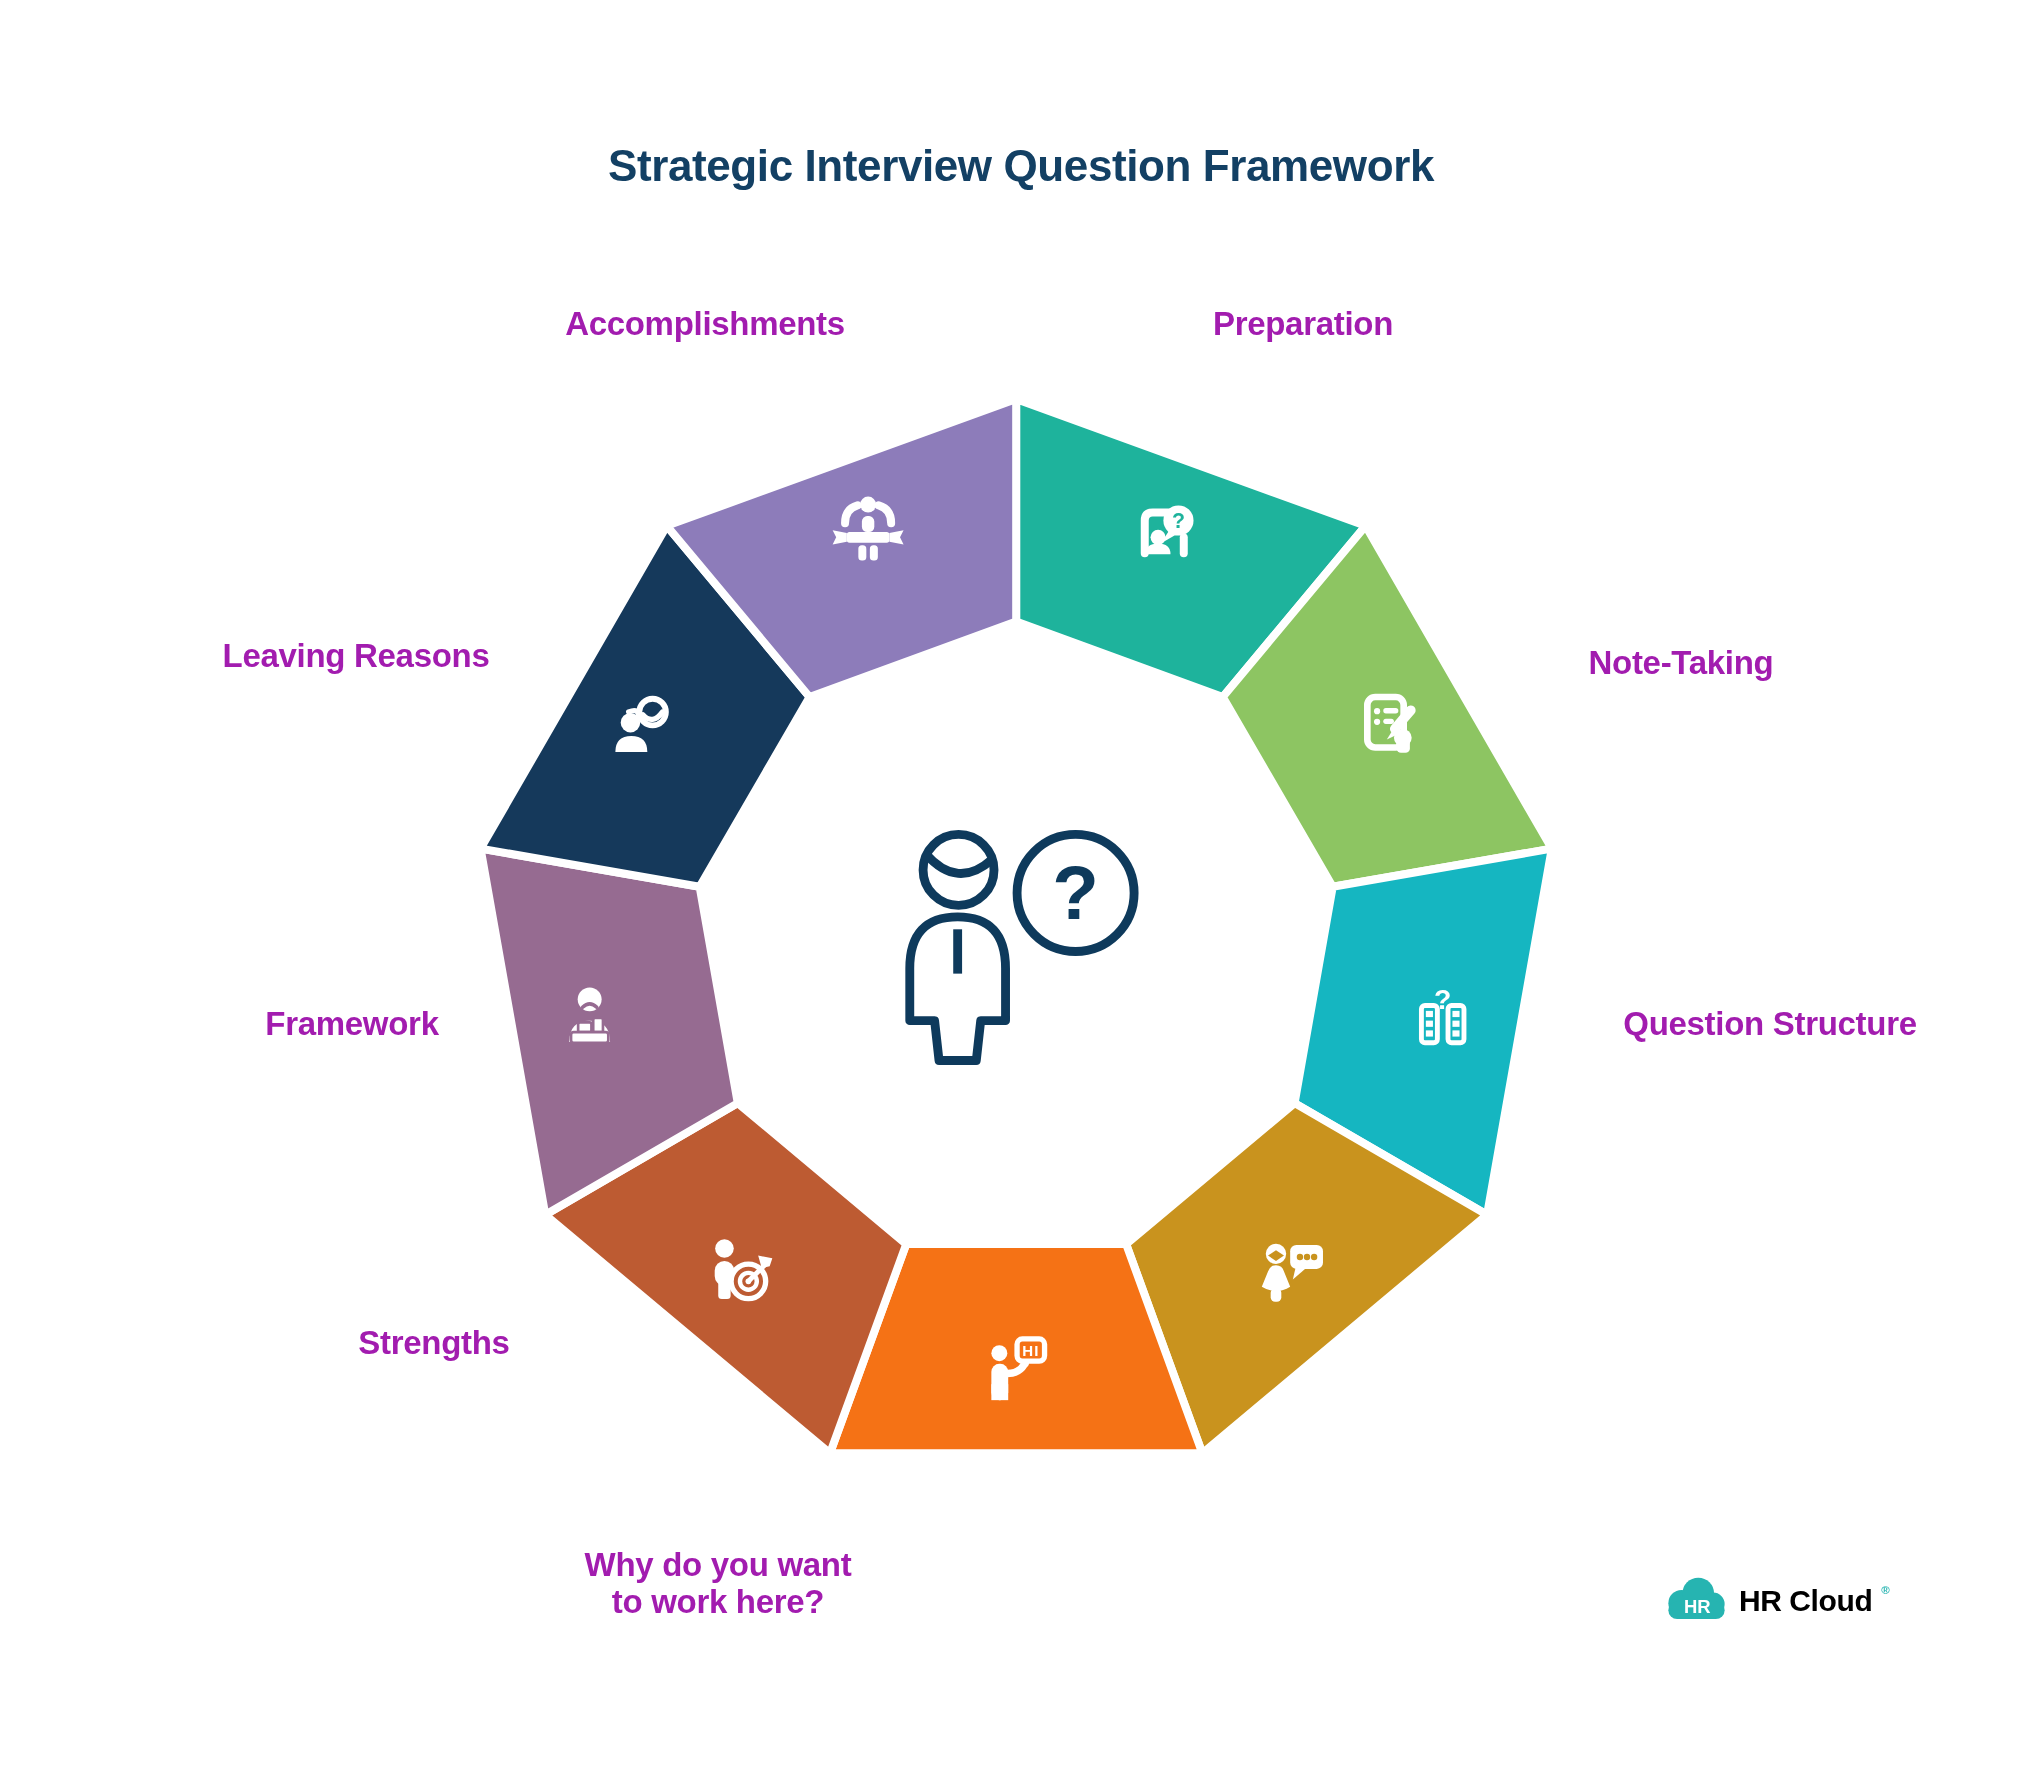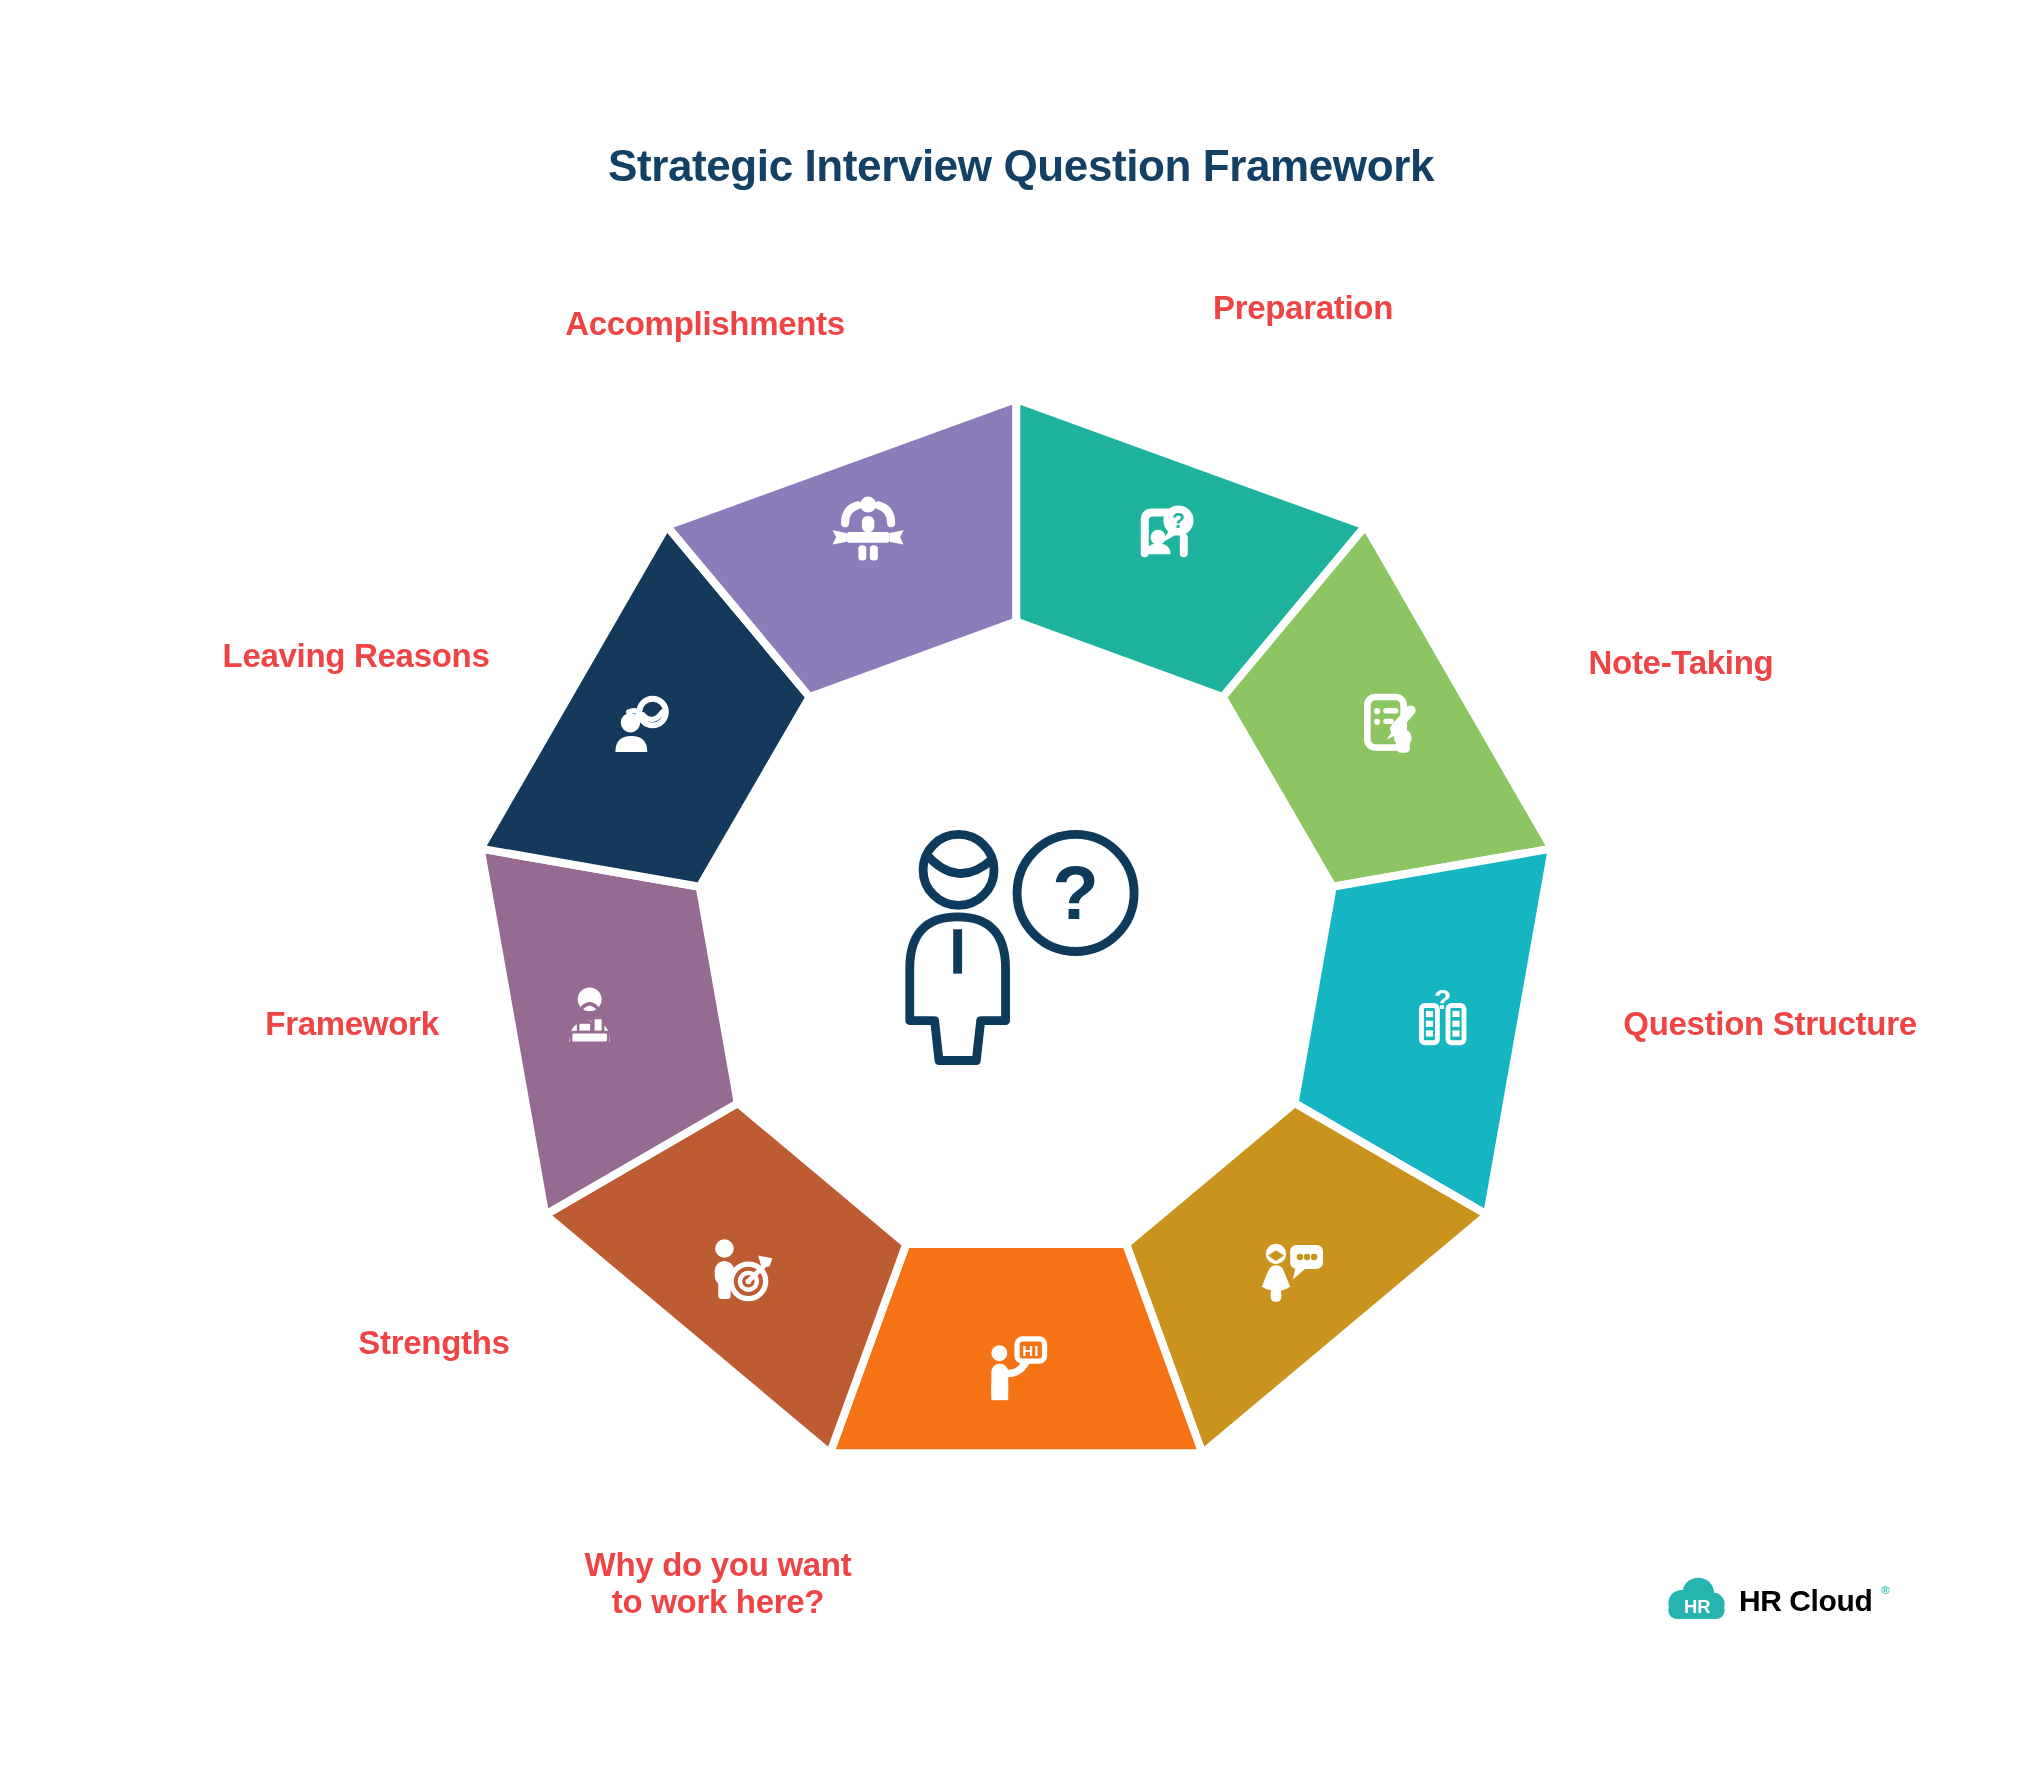--- a/index.html
+++ b/index.html
@@ -1,21 +1,21 @@
 <!DOCTYPE html>
 <html style="font-size:14px"><head>
 <meta charset="utf-8">
 <style>
   html,body{margin:0;padding:0;background:#ffffff;}
   .canvas{position:relative;width:2043px;height:1785px;background:#ffffff;overflow:hidden;
           font-family:"Liberation Sans", sans-serif;}
   .title{position:absolute;transform:translate(-50%,-50%);font-size:44px;font-weight:700;
          color:#134064;white-space:nowrap;letter-spacing:-0.4px;}
   .seg-label{position:absolute;transform:translate(-50%,-50%);font-size:33px;font-weight:700;
-         color:#ef4444;white-space:nowrap;letter-spacing:-0.3px;line-height:1.12;}
+         color:#a21caf;white-space:nowrap;letter-spacing:-0.3px;line-height:1.12;}
   .seg-label.wrap{white-space:normal;}
   .seg-label.left-anchor{transform:translate(0,-50%);text-align:left;}
   .seg-label.center-text{text-align:center;}
   .diagram{position:absolute;left:0;top:0;}
   .logo{position:absolute;left:1663px;top:1575px;display:flex;align-items:center;gap:8.9px;}
   .logo-name{font-size:30px;font-weight:700;color:#000000;letter-spacing:-0.4px;}
   .logo-reg{font-size:11.5px;font-weight:700;color:#26b4b1;vertical-align:top;position:relative;top:-10.6px;}
 </style>
 </head>
 <body>
@@ -139,21 +139,21 @@
       <circle cx="1081" cy="981" r="40"></circle>
       <path d="M1044,963 Q1080,1004 1119,969"></path>
       <path d="M1026,1151 V1092 Q1026,1034 1080,1034 Q1134,1034 1134,1092 V1151 H1106 L1101,1196 H1059 L1054,1151 Z" stroke-linejoin="round"></path>
       <path d="M1080,1048 V1098"></path>
       <circle cx="1213" cy="1007" r="66"></circle>
     </g>
     <text x="1213" y="1036" font-size="86" font-weight="700" text-anchor="middle" fill="#0e3a5c">?</text>
   </svg>
 
   <div class="seg-label" style="left:705px;top:324px;">Accomplishments</div>
-  <div class="seg-label" style="left:1303px;top:308px;">Preparation</div>
+  <div class="seg-label" style="left:1303px;top:324px;">Preparation</div>
   <div class="seg-label" style="left:1656px;top:663px;margin-left:25px;">Note-Taking</div>
   <div class="seg-label" style="left:1770px;top:1024px;">Question Structure</div>
   <div class="seg-label wrap center-text" style="left:718px;top:1584px;width:284px;">Why do you want to work here?</div>
   <div class="seg-label" style="left:434px;top:1343px;">Strengths</div>
   <div class="seg-label" style="left:352px;top:1024px;">Framework</div>
   <div class="seg-label" style="left:356px;top:656px;">Leaving Reasons</div>
 
   <div class="logo">
     <svg width="67" height="51" viewBox="0 0 76 58">
       <g fill="#26b4b1">

